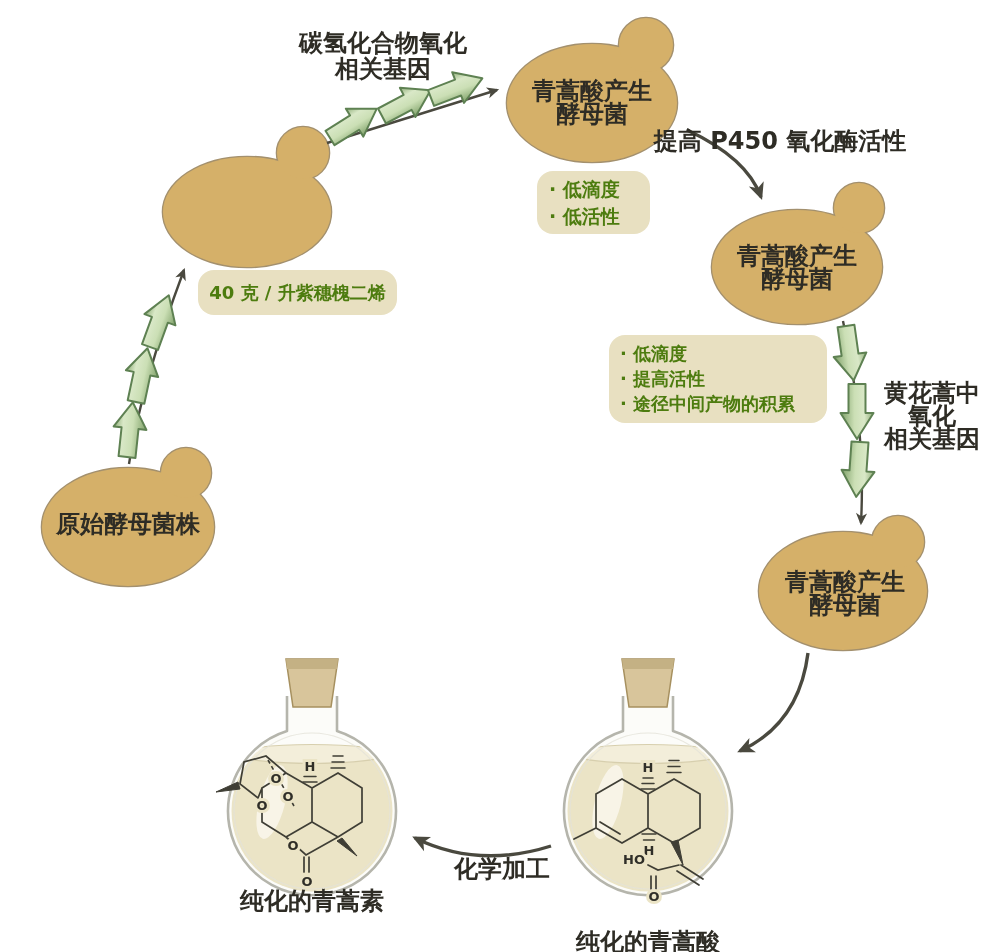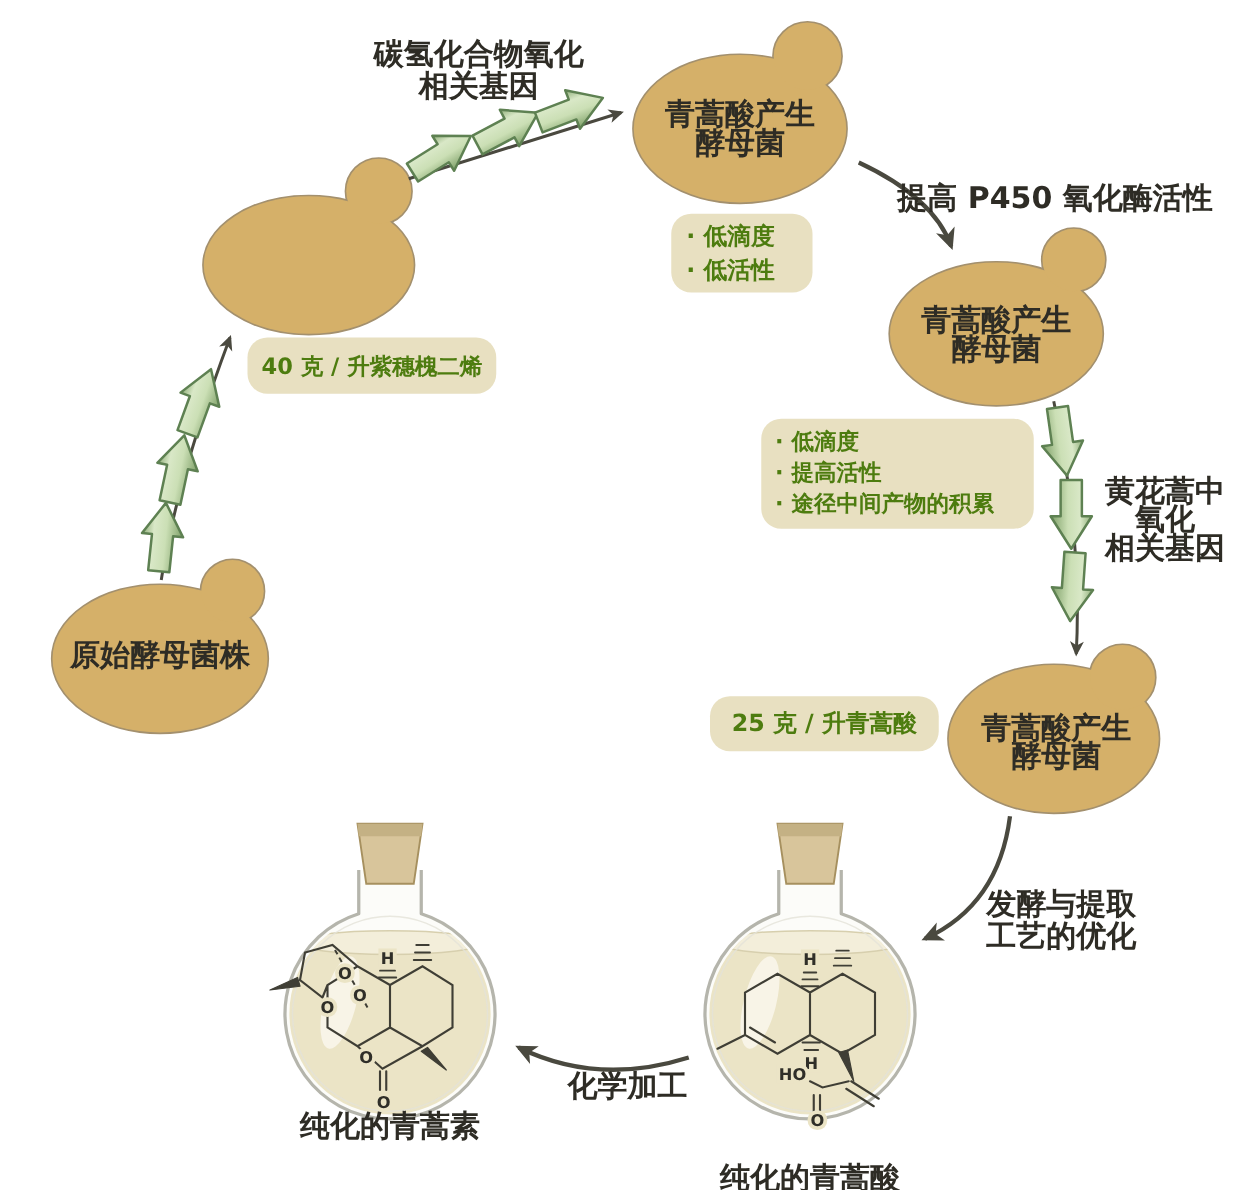--- a/index.html
+++ b/index.html
@@ -184,26 +184,24 @@
       <use href="#garrow" class="ga" transform="translate(860,442) rotate(94)"></use>
     </g>
 
     <path class="carrow" d="M687,130 Q747,158 761,197" marker-end="url(#ah)"></path>
     <path class="carrow" d="M808,653 Q799,724 740,751" marker-end="url(#ah)"></path>
     <path class="carrow" d="M551,846 Q478,869 415,838" marker-end="url(#ah)"></path>
   </svg>
 
   <div class="lbl lh26" style="left:383px;top:56px;">碳氢化合物氧化
 相关基因</div>
-  <div class="lbl" style="left:844px;top:141px;margin-top:17px;">提高 P450 氧化酶活性</div>
+  <div class="lbl" style="left:780px;top:141px;">提高 P450 氧化酶活性</div>
   <div class="lbl lh23" style="left:932px;top:416px;">黄花蒿中
 氧化
 相关基因</div>
-  <div class="lbl lh26" style="left:849px;top:736px;">发酵与提取
-工艺的优化</div>
   <div class="lbl" style="left:486px;top:869px;margin-left:16px;">化学加工</div>
 
   <div class="lbl" style="left:128px;top:524px;">原始酵母菌株</div>
   <div class="lbl lh23" style="left:592px;top:103px;">青蒿酸产生
 酵母菌</div>
   <div class="lbl lh23" style="left:797px;top:268px;">青蒿酸产生
 酵母菌</div>
   <div class="lbl lh23" style="left:845px;top:594px;">青蒿酸产生
 酵母菌</div>
 
@@ -215,17 +213,14 @@
 · 低活性</div>
   </div>
   <div class="box b-list2">
     <div class="bt">· 低滴度
 · 提高活性
 · 途径中间产物的积累</div>
   </div>
   <div class="box b-40 b-flex">
     <div class="bt">40 克 / 升紫穗槐二烯</div>
   </div>
-  <div class="box b-25 b-flex">
-    <div class="bt">25 克 / 升青蒿酸</div>
-  </div>
 
 </div>
 
 </body></html>

